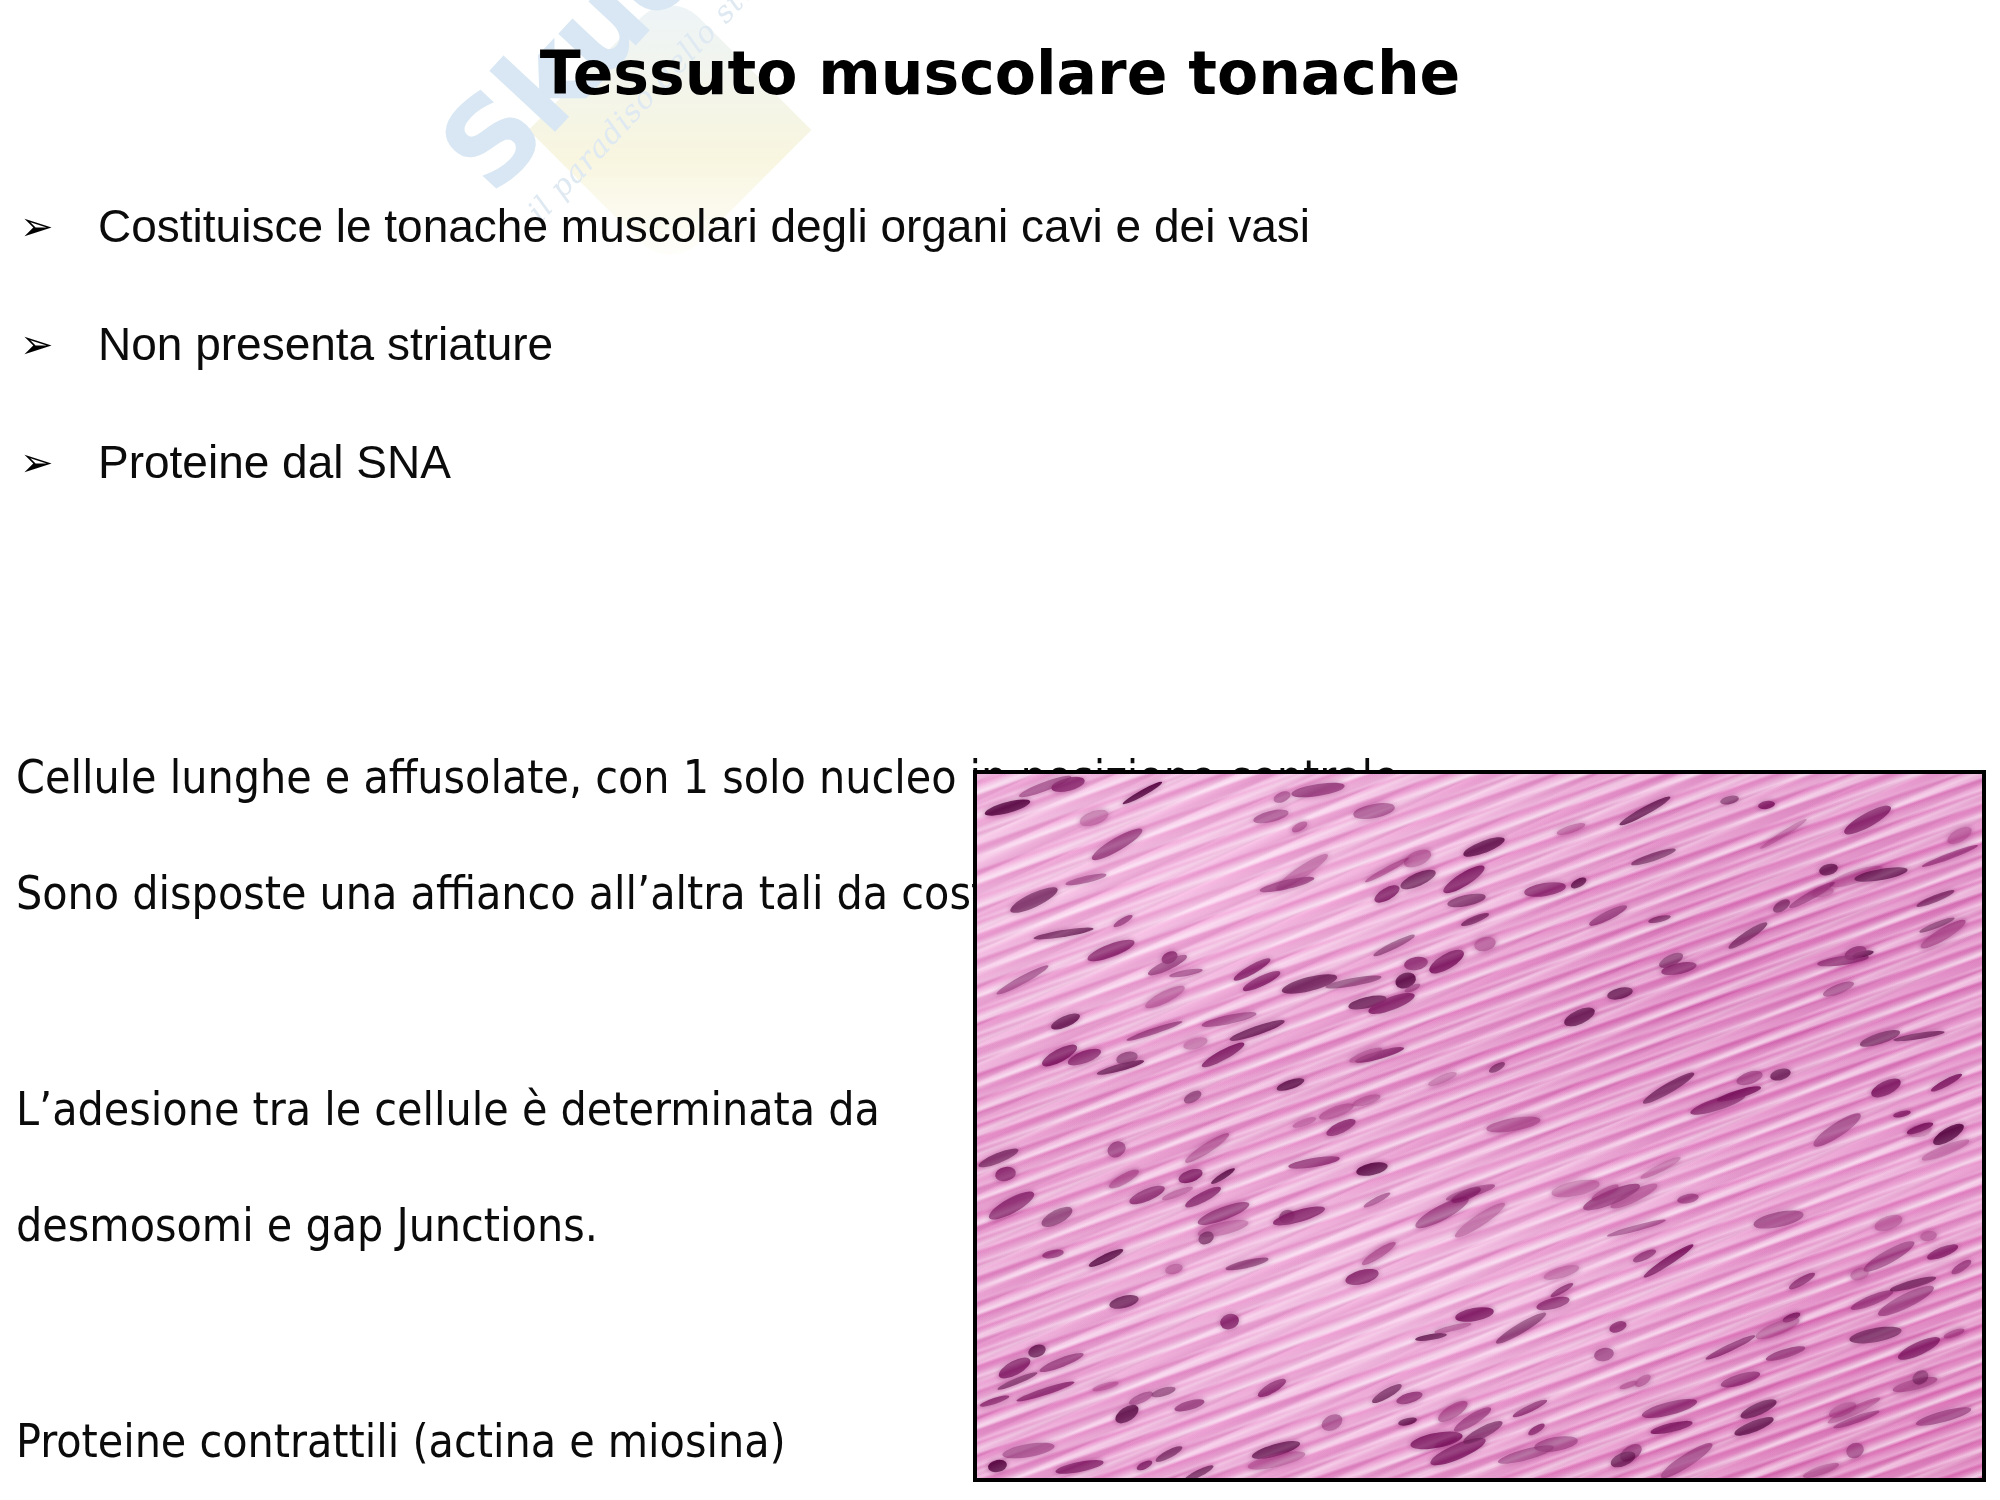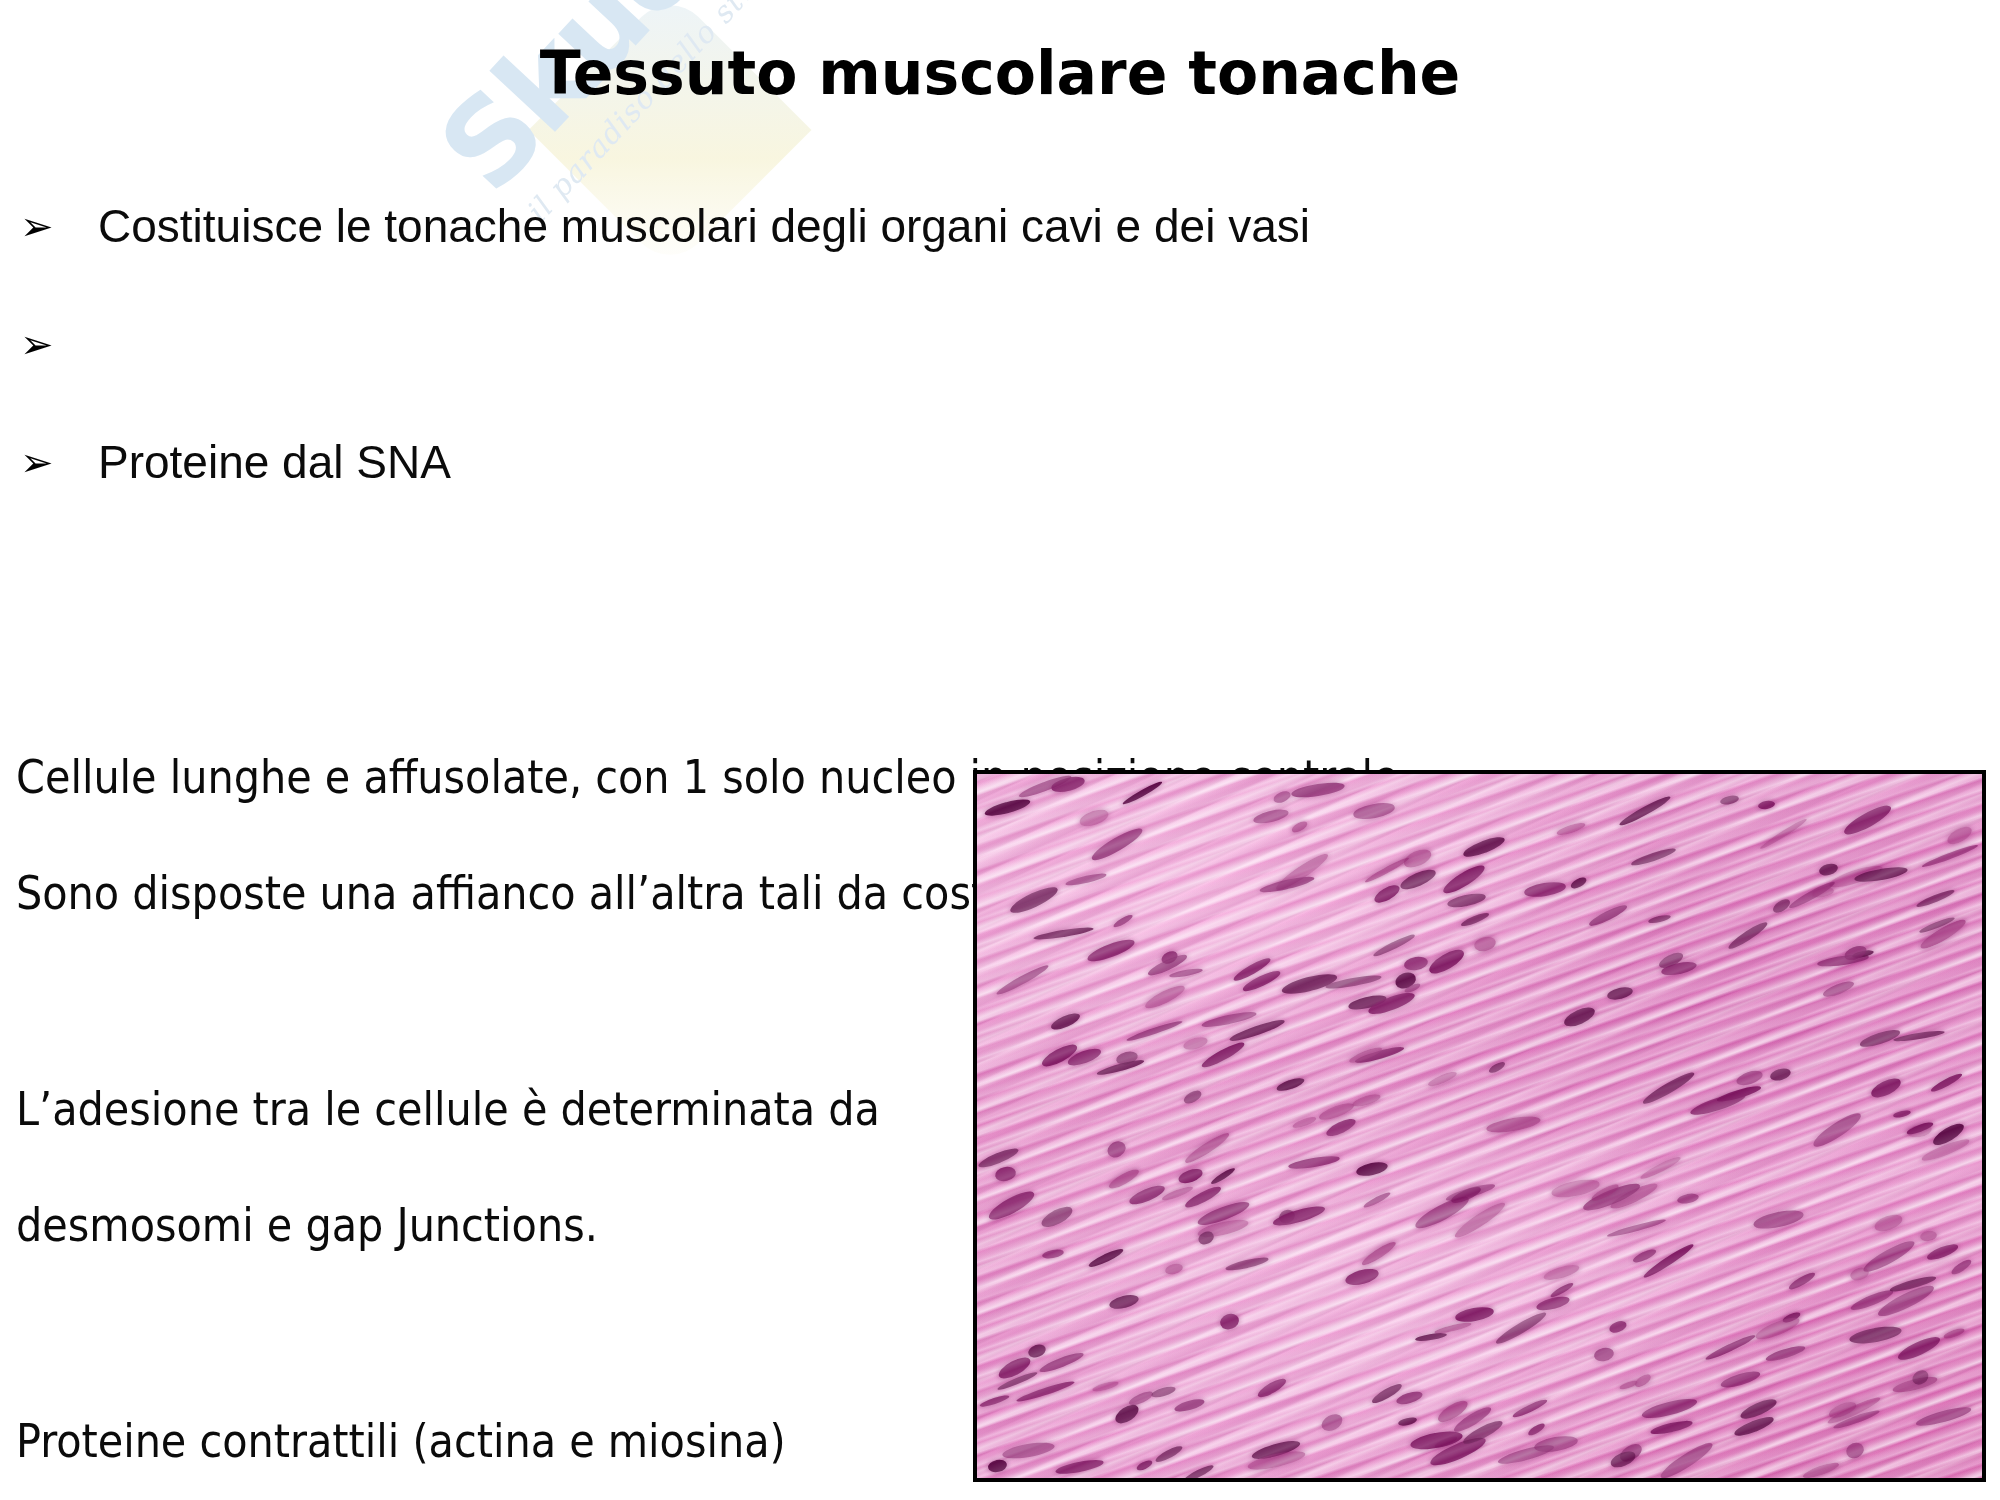--- a/index.html
+++ b/index.html
@@ -232,20 +232,21 @@
 
   <div id="bullets">
 
     <div class="bullet-row">
       <span class="bullet-glyph">➢</span>
       <span class="bullet-text">Costituisce le tonache muscolari degli organi cavi e dei vasi</span>
     </div>
 
     <div class="bullet-row">
       <span class="bullet-glyph">➢</span>
+      <span class="bullet-text">Non presenta striature</span>
     </div>
 
     <div class="bullet-row">
       <span class="bullet-glyph">➢</span>
       <span class="bullet-text">Proteine dal SNA</span>
     </div>
 
   </div>
 
   <div id="body-copy">

